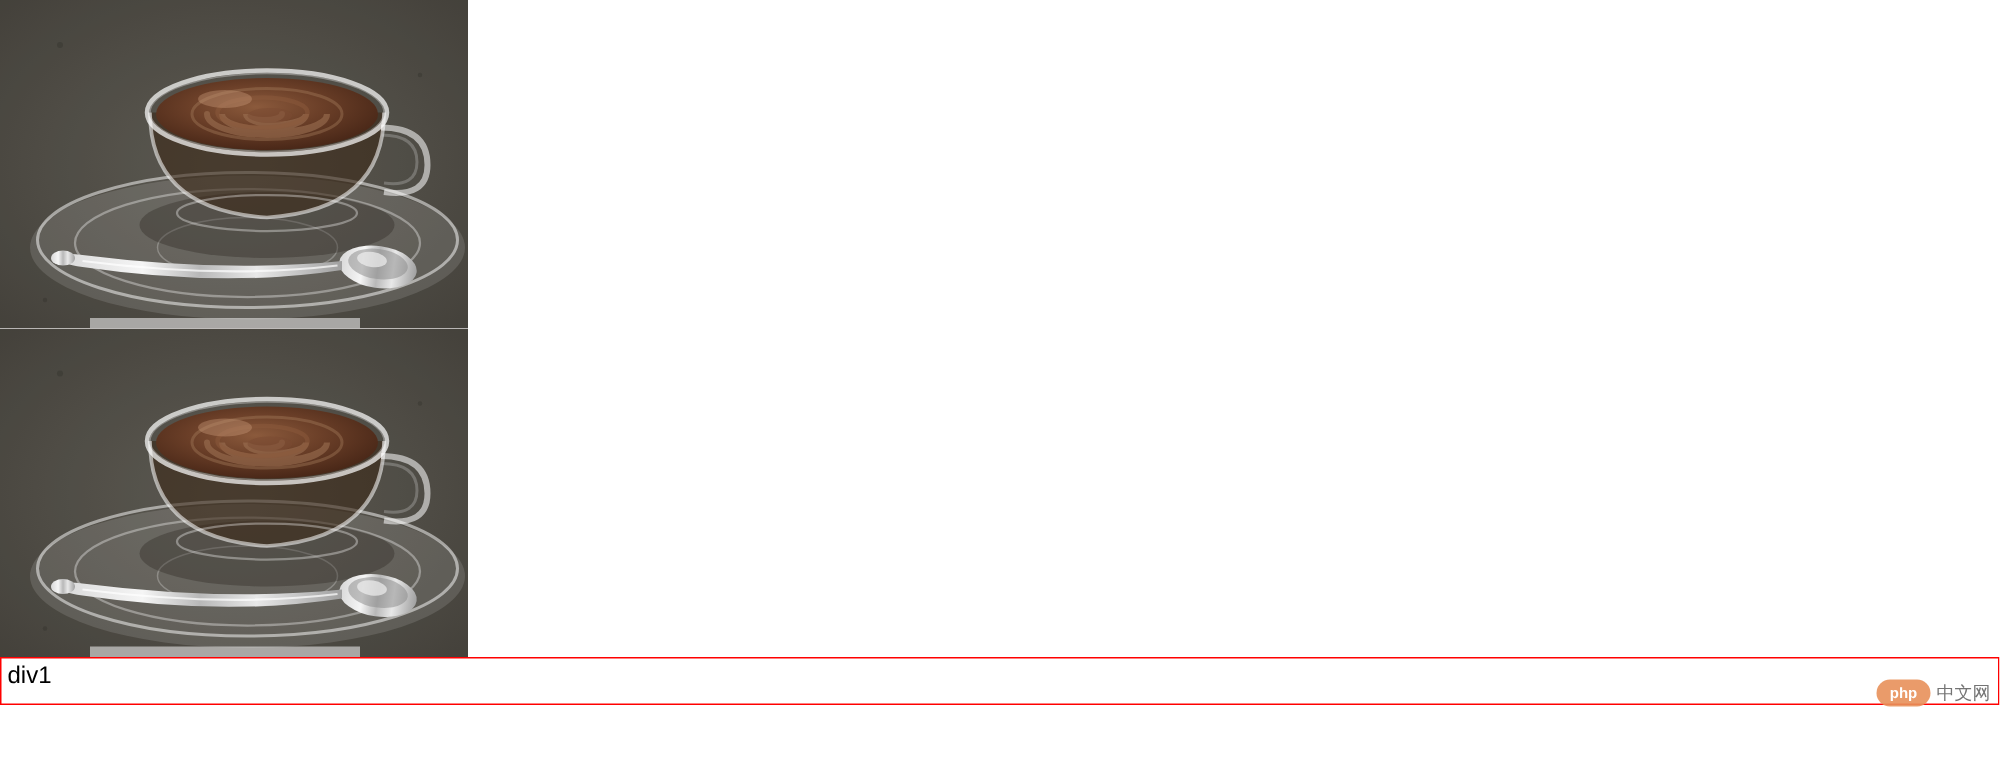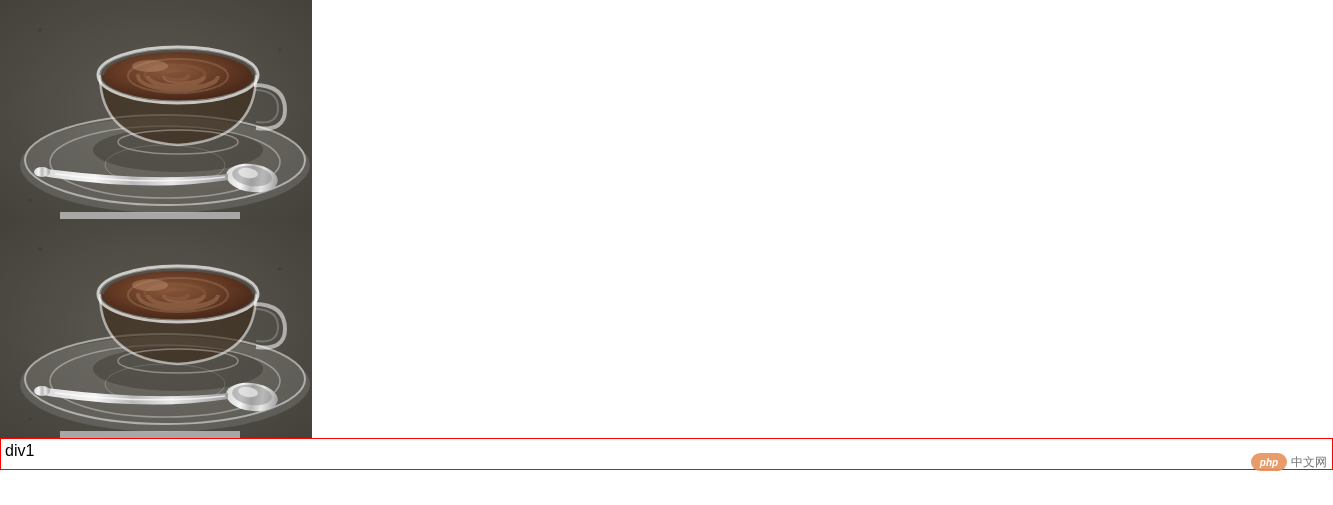--- a/index.html
+++ b/index.html
@@ -54,21 +54,20 @@
       width: 36px;
       height: 18px;
       background: #e8915a;
       border-radius: 9px;
       color: #fff;
       font-size: 10px;
       font-weight: bold;
       display: flex;
       align-items: center;
       justify-content: center;
-      font-style: italic;
     }
   </style>
 </head>
 <body>
 
 <div class="img-wrapper">
   <svg class="coffee-svg" viewBox="0 0 312 219" preserveAspectRatio="xMidYMid slice">
 
     <defs>
       <radialGradient id="bg1" cx="50%" cy="50%" r="80%">

